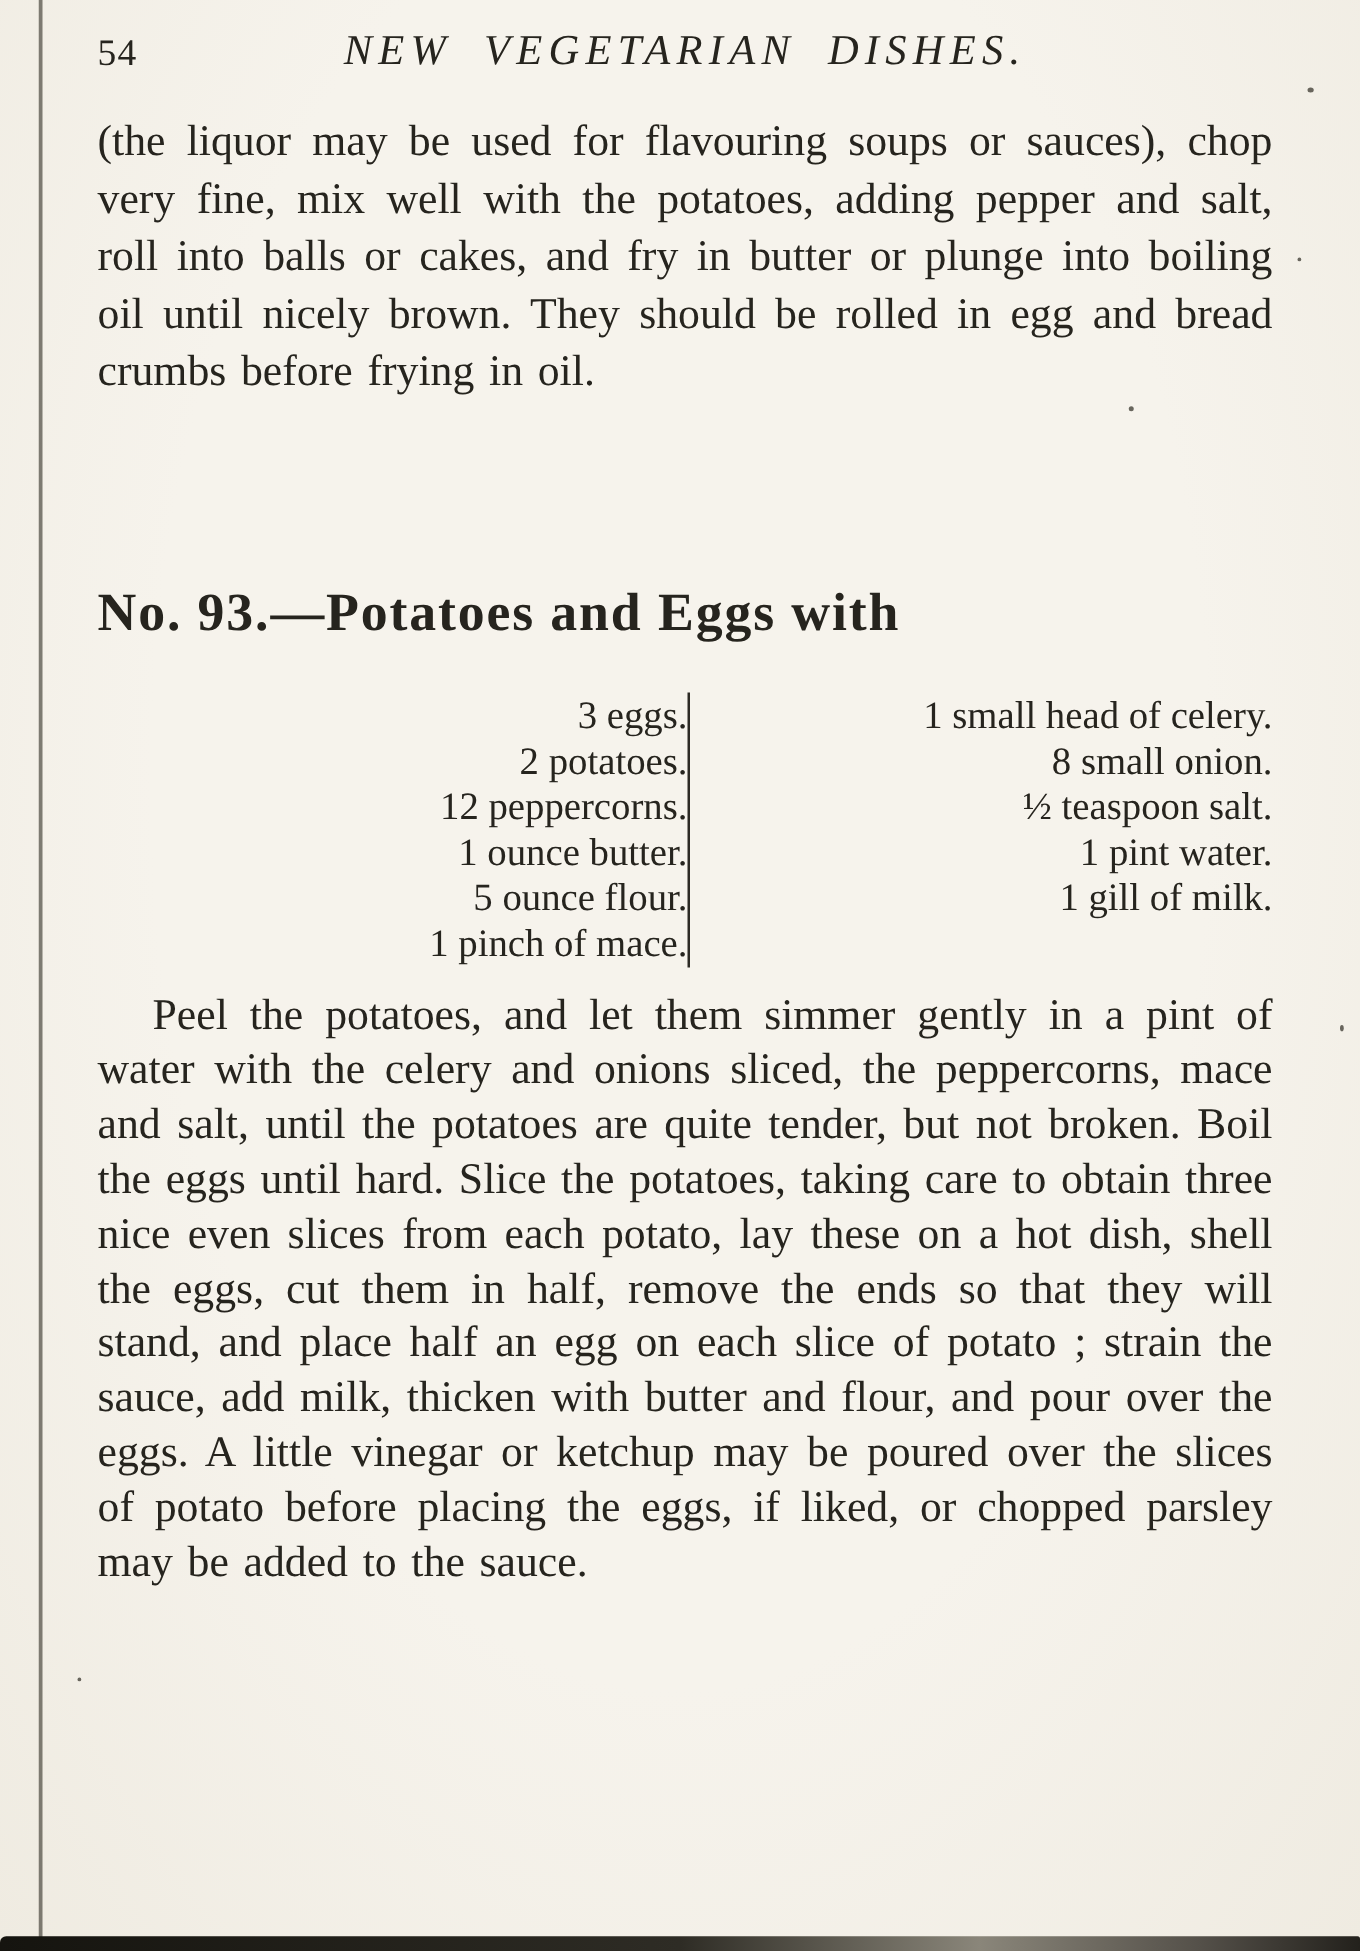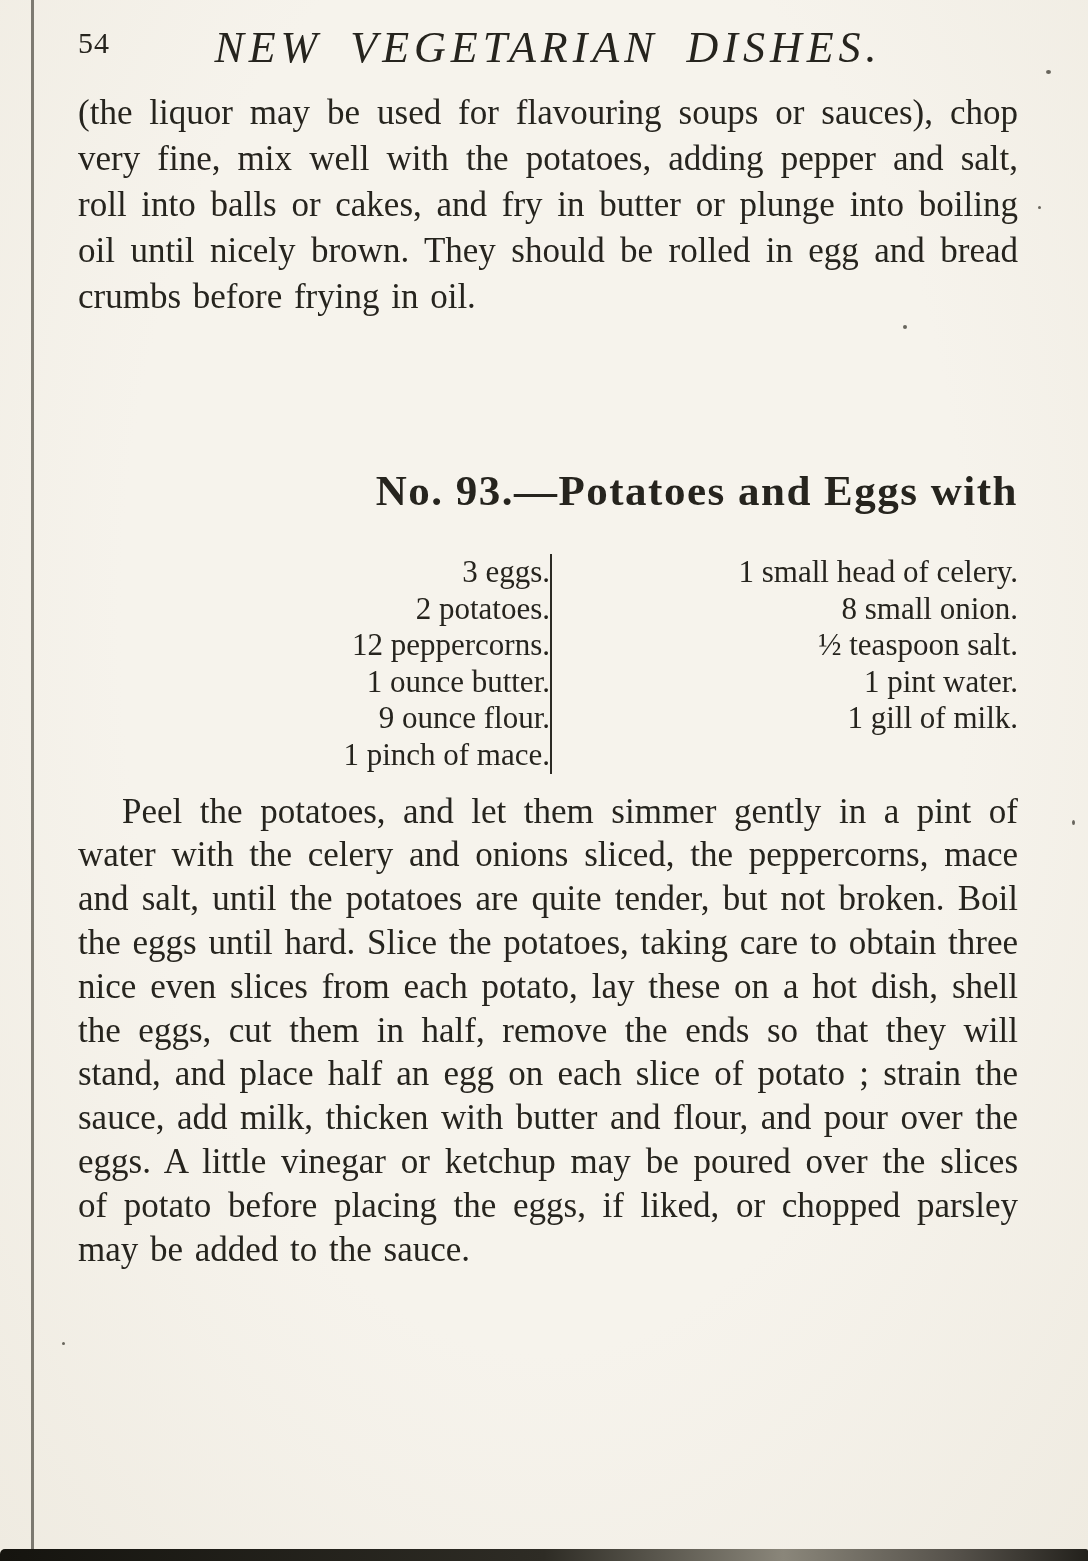--- a/index.html
+++ b/index.html
@@ -29,38 +29,38 @@
     position: absolute;
     left: 0;
     top: 8px;
     font-size: 30px;
     letter-spacing: 1px;
   }
   .running-title {
     display: block;
     text-align: center;
     font-style: italic;
-    font-size: 44px;
+    font-size: 34px;
     letter-spacing: 5px;
     word-spacing: 12px;
     padding-top: 4px;
   }
   .para {
     margin: 0;
     text-align: justify;
     font-size: 35px;
     word-spacing: 3px;
   }
   .intro {
     margin-top: 20px;
     line-height: 46px;
   }
   .recipe-title {
     margin: 136px 0 0 0;
-    text-align: right;
+    text-align: left;
     font-size: 43px;
     font-weight: bold;
     line-height: 70px;
     letter-spacing: 1.5px;
   }
   .ingredients {
     display: flex;
     margin-top: 28px;
     font-size: 31px;
     text-align: right;
@@ -134,21 +134,21 @@
   <h2 class="recipe-title">
     <span>No. 93.—Potatoes and Eggs with</span><br>
   </h2>
 
   <div class="ingredients">
     <ul class="ing-col left">
       <li>3 eggs.</li>
       <li>2 potatoes.</li>
       <li>12 peppercorns.</li>
       <li>1 ounce butter.</li>
-      <li>9 ounce flour.</li>
+      <li>5 ounce flour.</li>
       <li>1 pinch of mace.</li>
     </ul>
     <div class="ing-divider"></div>
     <ul class="ing-col right">
       <li>1 small head of celery.</li>
       <li>8 small onion.</li>
       <li>½ teaspoon salt.</li>
       <li>1 pint water.</li>
       <li>1 gill of milk.</li>
     </ul>

